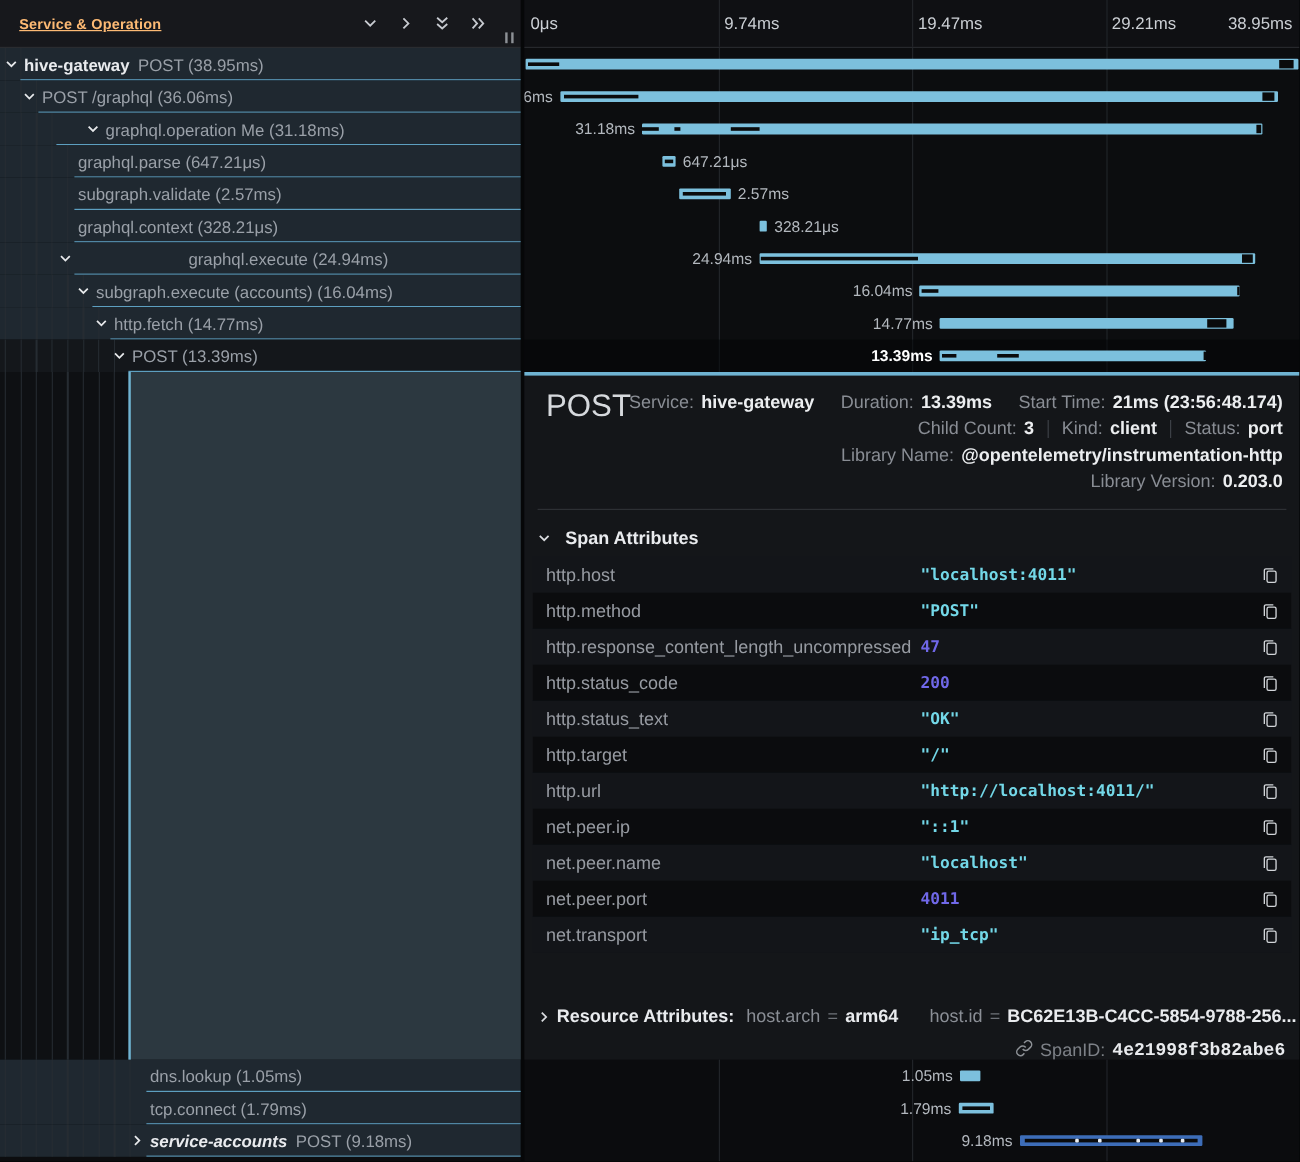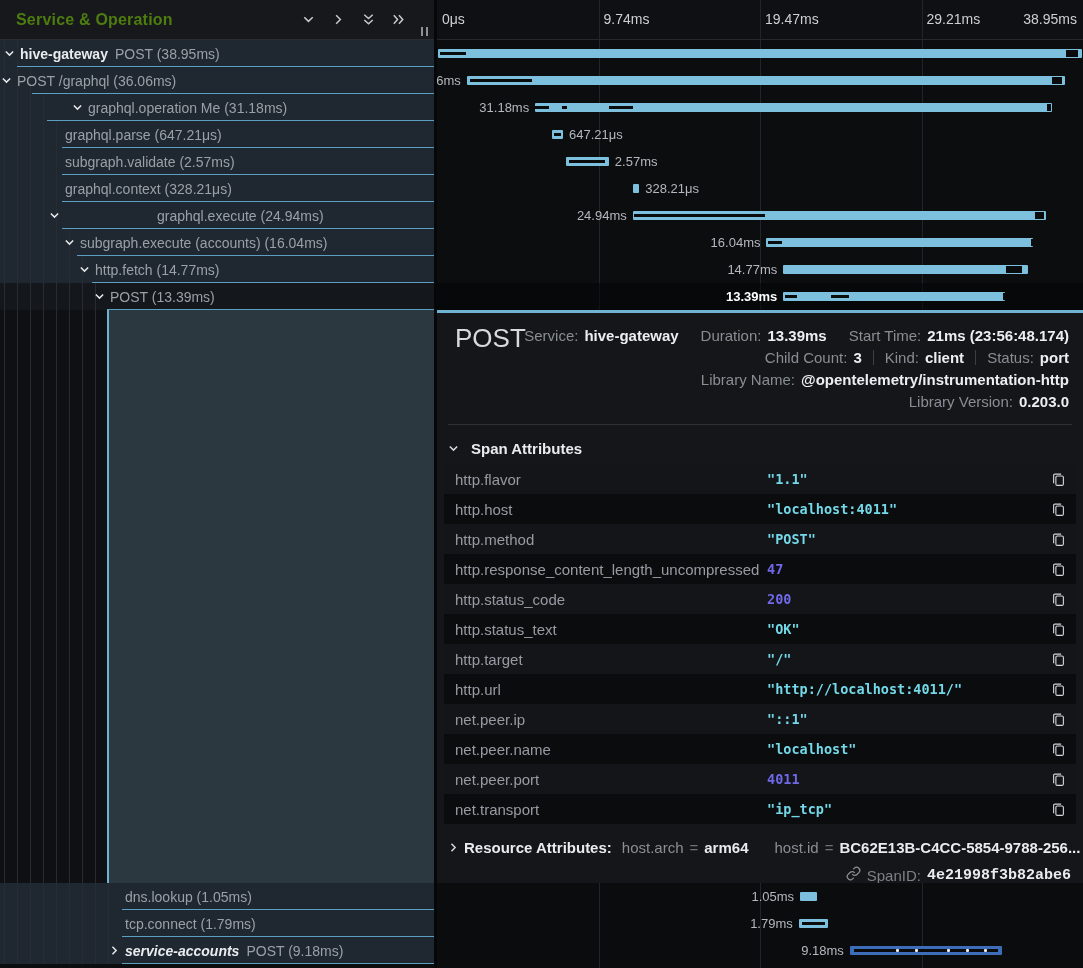--- a/index.html
+++ b/index.html
@@ -9,21 +9,21 @@
     background:#0b0c0e; font-family:"Liberation Sans", sans-serif;
     color:#d5d8dc; font-size:14px;
   }
   
   #left-col { position:absolute; left:0; top:0; width:434px; height:968px; background:#0e0f12; }
   #col-gap  { position:absolute; left:434px; top:0; width:3px; height:968px; background:#060708; }
   #tree-header {
     position:relative; height:40px; background:#17181c; border-bottom:1px solid #2a2c30;
     display:flex; align-items:center;
   }
-  #tree-title { font-size:16px; font-weight:700; color:#4d7c0f; padding-left:16px; letter-spacing:.2px; }
+  #tree-title { font-size:12px; font-weight:700; color:#fdba74; padding-left:16px; letter-spacing:.2px;text-decoration:underline; }
   #header-icons { position:absolute; right:28px; top:0; height:100%; display:flex; align-items:center; gap:14px; }
   .hicon { width:16px; height:16px; display:flex; align-items:center; justify-content:center; cursor:pointer; }
   .hicon svg { stroke:#c7cad0; }
   #resize-grip { position:absolute; right:6px; bottom:3px; display:flex; gap:3px; cursor:col-resize; }
   #resize-grip i { display:block; width:2px; height:9px; background:#8d9196; }
   #rows-top { position:relative; height:270px; }
   #rows-bottom { position:relative; height:85px; background:#0c0d0f; }
   .name-row {
     position:relative; height:27px; background:#1f2830; overflow:hidden; cursor:pointer;
   }
@@ -149,21 +149,21 @@
                 <path d="M3.5 5.5 L8 10 L12.5 5.5"></path>
               </svg>
             </span>
             <span class="row-bold">hive-gateway</span>
             <span class="row-label">POST (38.95ms)</span>
           </div>
         <div class="row-border" style="left: 17px;"></div>
       </div>
       <div class="name-row">
         <div class="row-guides" style="width: 31px;"></div>
-        <div class="row-inner" style="">
+        <div class="row-inner" style="padding-left: 18px;">
             <span class="chev">
               <svg width="13" height="13" viewBox="0 0 16 16" fill="none" stroke-width="1.8">
                 <path d="M3.5 5.5 L8 10 L12.5 5.5"></path>
               </svg>
             </span>
             <span class="row-bold"></span>
             <span class="row-label">POST /graphql (36.06ms)</span>
           </div>
         <div class="row-border" style="left: 32px;"></div>
       </div>
@@ -419,30 +419,20 @@
       <div id="dp-attr-head">
         <span class="chev">
             <svg width="13" height="13" viewBox="0 0 16 16" fill="none" stroke-width="1.8">
               <path d="M3.5 5.5 L8 10 L12.5 5.5"></path>
             </svg>
           </span>
         <span>Span Attributes</span>
       </div>
 
       <div id="dp-table">
-        <div class="attr-row">
-            <div class="attr-key">http.flavor</div>
-            <div class="attr-value">"1.1"</div>
-            <button class="copy-btn">
-              <svg width="15" height="15" viewBox="0 0 16 16" fill="none" stroke-width="1.2">
-                <rect x="5.2" y="4.2" width="8" height="10" rx="1.5"></rect>
-                <path d="M10.8 2.2 H4.2 a1.4 1.4 0 0 0 -1.4 1.4 V12"></path>
-              </svg>
-            </button>
-          </div>
         <div class="attr-row">
             <div class="attr-key">http.host</div>
             <div class="attr-value">"localhost:4011"</div>
             <button class="copy-btn">
               <svg width="15" height="15" viewBox="0 0 16 16" fill="none" stroke-width="1.2">
                 <rect x="5.2" y="4.2" width="8" height="10" rx="1.5"></rect>
                 <path d="M10.8 2.2 H4.2 a1.4 1.4 0 0 0 -1.4 1.4 V12"></path>
               </svg>
             </button>
           </div>

